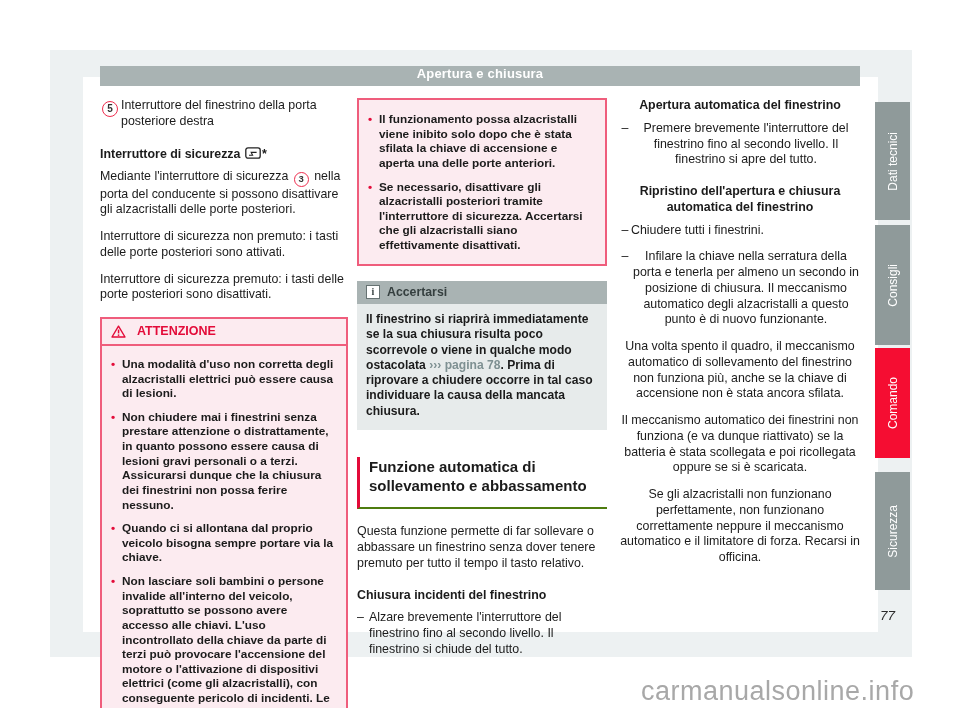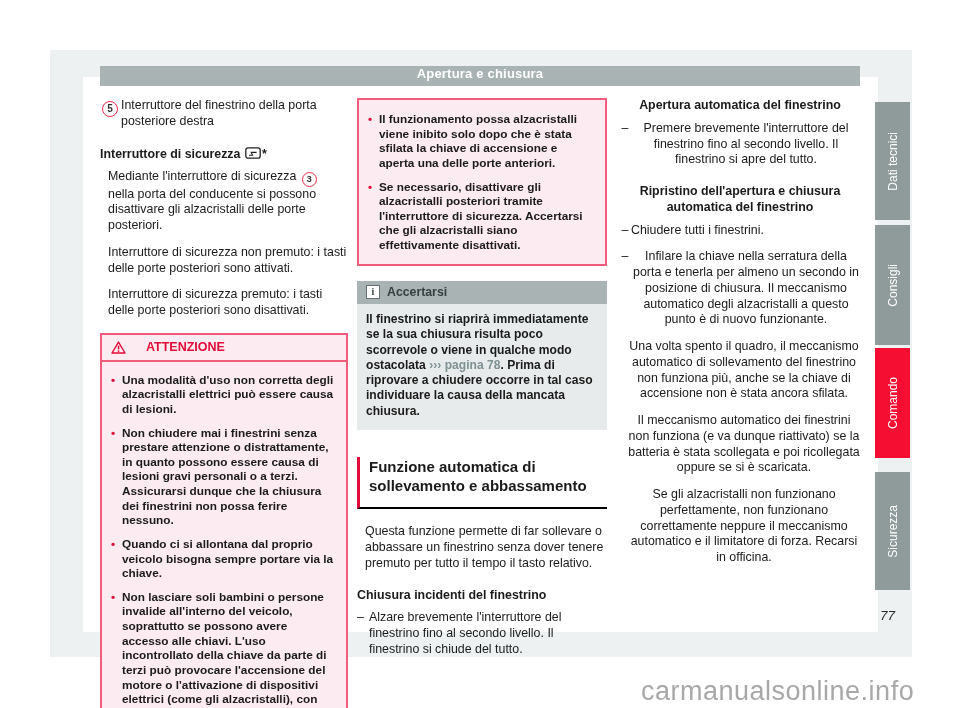--- a/index.html
+++ b/index.html
@@ -14,57 +14,57 @@
   .content{position:absolute;left:83px;top:77px;width:795px;height:555px;background:#ffffff;}
   .header-bar{
     position:absolute;left:100px;top:66px;width:760px;height:20px;
     background:#a9b3b3;color:#ffffff;font-weight:bold;font-size:13px;
     display:flex;align-items:flex-start;justify-content:center;letter-spacing:.2px;
   }
   .col{position:absolute;top:98px;font-size:12.4px;line-height:1.27;}
   .col1{left:100px;width:248px;}
   .col2{left:357px;width:250px;}
   .col3{left:619px;width:242px;text-align:center;}
-  .par{margin:0 0 11px 8px;}
+  .par{margin:0 0 11px 0;}
   .subhead{font-weight:bold;margin:16px 0 7px 0;}
   .subhead.first{margin-top:0;}
   .dash-item{display:flex;margin:0 0 11px 0;}
   .dash-item .dash{flex:0 0 12px;}
   .legend-item{display:flex;margin-bottom:17px;}
   .legend-item .num-wrap{flex:0 0 21px;padding-top:1px;}
   .circ{
     display:inline-flex;align-items:center;justify-content:center;
     width:13px;height:13px;border:1.4px solid #ef2d4e;border-radius:50%;
     font-size:9.5px;font-weight:bold;color:#313131;background:#fff;
     margin:0 2px;vertical-align:-2px;line-height:1;
   }
   .warn-box{border:2px solid #ef5d7c;background:#fcebf0;margin-top:14px;}
   .warn-head{
-    display:flex;align-items:center;gap:20px;padding:5px 9px 4px 9px;
+    display:flex;align-items:center;gap:11px;padding:5px 9px 4px 9px;
     color:#e30b39;font-weight:bold;font-size:12.5px;
     border-bottom:2px solid #ef5d7c;
   }
   .warn-body{padding:2px 9px 11px 9px;}
   .warn-bullet{display:flex;font-weight:bold;font-size:11.8px;line-height:1.24;margin-top:9px;}
   .warn-bullet .dot{color:#e30b39;flex:0 0 11px;}
   .note-box{margin-top:15px;}
   .note-head{
     background:#a9b3b3;color:#353f3f;font-weight:bold;font-size:12.3px;
     display:flex;align-items:center;gap:7px;padding:4px 9px;
   }
   .info-ic{
     display:inline-flex;align-items:center;justify-content:center;
     width:12px;height:12px;background:#ffffff;border:1px solid #667272;
     color:#3a4444;font-family:"Liberation Serif", serif;font-weight:bold;
     font-size:10px;line-height:1;
   }
   .note-body{background:#e7ebeb;padding:8px 11px 11px 9px;font-weight:bold;font-size:12.1px;line-height:1.26;}
   .link-gray{color:#7e9092;}
   .section-heading{
-    border-left:3px solid #e30b39;border-bottom:2px solid #000000;
+    border-left:3px solid #e30b39;border-bottom:2px solid #4d7c0f;
     padding:1px 0 12px 9px;font-size:15px;font-weight:bold;line-height:1.25;
     margin:27px 0 15px 0;
   }
   .red-ref{color:#e30b39;font-weight:bold;}
   .safety-ic{vertical-align:-1px;margin:0 1px;}
   .tab{
     position:absolute;left:875px;width:35px;background:#8f9a9a;color:#ffffff;
     display:flex;align-items:center;justify-content:center;font-size:12px;
   }
   .tab span{writing-mode:vertical-rl;transform:rotate(180deg);white-space:nowrap;}

